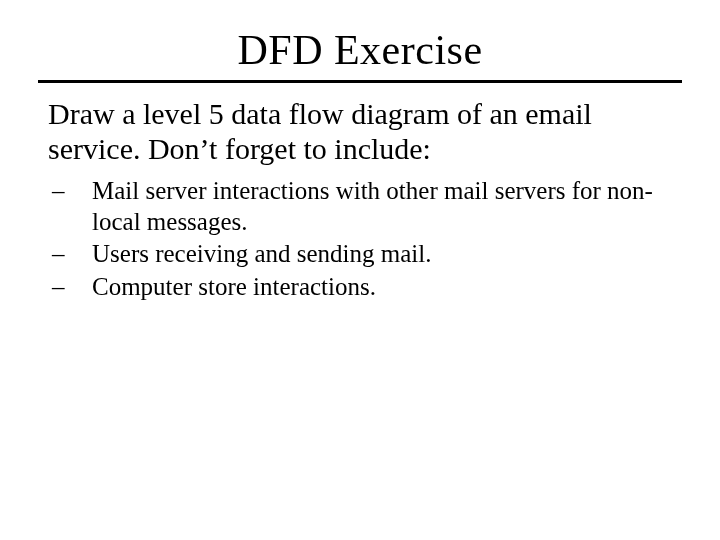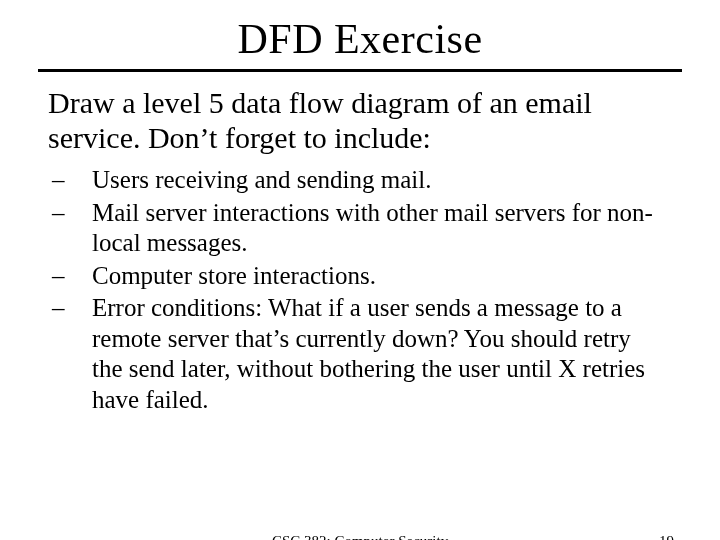--- a/index.html
+++ b/index.html
@@ -14,21 +14,21 @@
   .slide {
     position: relative;
     width: 720px;
     height: 540px;
     box-sizing: border-box;
   }
   .title {
     text-align: center;
     font-size: 42px;
     font-weight: normal;
-    margin-top: 15px;
+    margin-top: 26px;
     margin-bottom: 6px;
     letter-spacing: 0.5px;
   }
   .rule {
     border: none;
     border-top: 3px solid #000;
     margin: 0 38px 14px 38px;
   }
   .lead {
     font-size: 30px;
@@ -73,24 +73,23 @@
 
 <div class="slide">
 
   <div class="title">DFD Exercise</div>
 
   <hr class="rule">
 
   <div class="lead">Draw a level 5 data flow diagram of an email service.  Don’t forget to include:</div>
 
   <ul class="bullets">
+    <li><span class="dash">–</span><span>Mail server interactions with other mail servers for non-local messages.</span></li>
     <li><span class="dash">–</span><span>Users receiving and sending mail.</span></li>
-    <li><span class="dash">–</span><span>Mail server interactions with other mail servers for non-local messages.</span></li>
     <li><span class="dash">–</span><span>Computer store interactions.</span></li>
-    <li><span class="dash">–</span><span>Error conditions: What if a user sends a message to a remote server that’s currently down?  You should retry the send later, without bothering the user until X retries have failed.</span></li>
   </ul>
 
   <div class="footer">
     <div class="footer-center">CSC 382: Computer Security</div>
     <div class="footer-right">19</div>
   </div>
 
 </div>
 
 </body></html>

